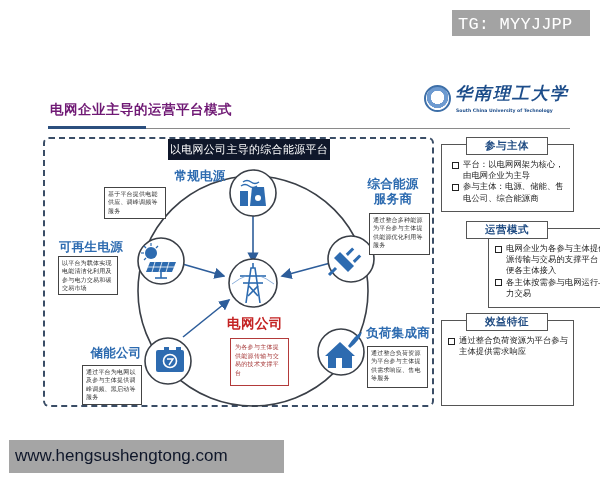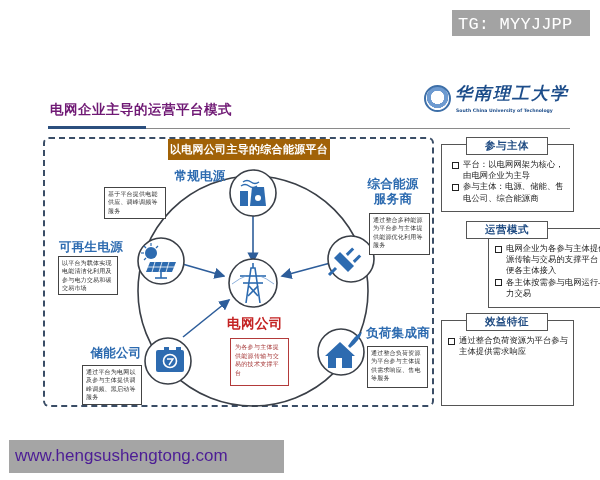--- a/index.html
+++ b/index.html
@@ -6,21 +6,21 @@
     html, body { width: 600px; height: 480px; background: #ffffff; overflow: hidden; }
     body { position: relative; font-family: "DejaVu Sans", sans-serif; color: #1f1f1f; }
 
     .watermark-top {
       position: absolute; left: 452px; top: 10px; width: 138px; height: 26px;
       background: #a3a3a3; color: #ffffff; font-family: Liberation Mono, monospace;
       font-size: 17px; line-height: 30px; padding-left: 6px; letter-spacing: 0.2px;
     }
     .watermark-bottom {
       position: absolute; left: 9px; top: 440px; width: 275px; height: 33px;
-      background: #a5a5a5; color: #4c1d95; font-family: "Liberation Sans", sans-serif;
+      background: #a5a5a5; color: #0f172a; font-family: "Liberation Sans", sans-serif;
       font-size: 17px; line-height: 31px; padding-left: 6px;
     }
 
     .slide-title {
       position: absolute; left: 50px; top: 101px; font-size: 13.5px; font-weight: bold;
       color: #701a75; letter-spacing: 0.5px;
     }
     .title-rule {
       position: absolute; left: 48px; top: 128px; width: 522px; height: 1px; background: #8a8a8a;
     }
@@ -40,21 +40,21 @@
     .logo-en {
       position: absolute; left: 32px; top: 26px; font-size: 4.6px; color: #1d4d8a; font-weight: bold; white-space: nowrap;
     }
 
     .dashed-panel {
       position: absolute; left: 43px; top: 137px; width: 391px; height: 270px;
       border: 2px dashed #3a4d66; border-radius: 6px;
     }
     .panel-banner {
       position: absolute; left: 168px; top: 139px; width: 162px; height: 21px;
-      background: #a16207; color: #ffffff; font-size: 11px; font-weight: bold;
+      background: #0f172a; color: #ffffff; font-size: 11px; font-weight: normal;
       text-align: center; line-height: 21px; letter-spacing: 0.3px;
     }
 
     svg.diagram { position: absolute; left: 0; top: 0; width: 600px; height: 480px; pointer-events: none; }
 
     .node-label {
       position: absolute; color: #2d6bb0; font-weight: bold; font-size: 12.5px; text-align: center;
       line-height: 15px; letter-spacing: 0.3px;
     }
     .node-desc {

